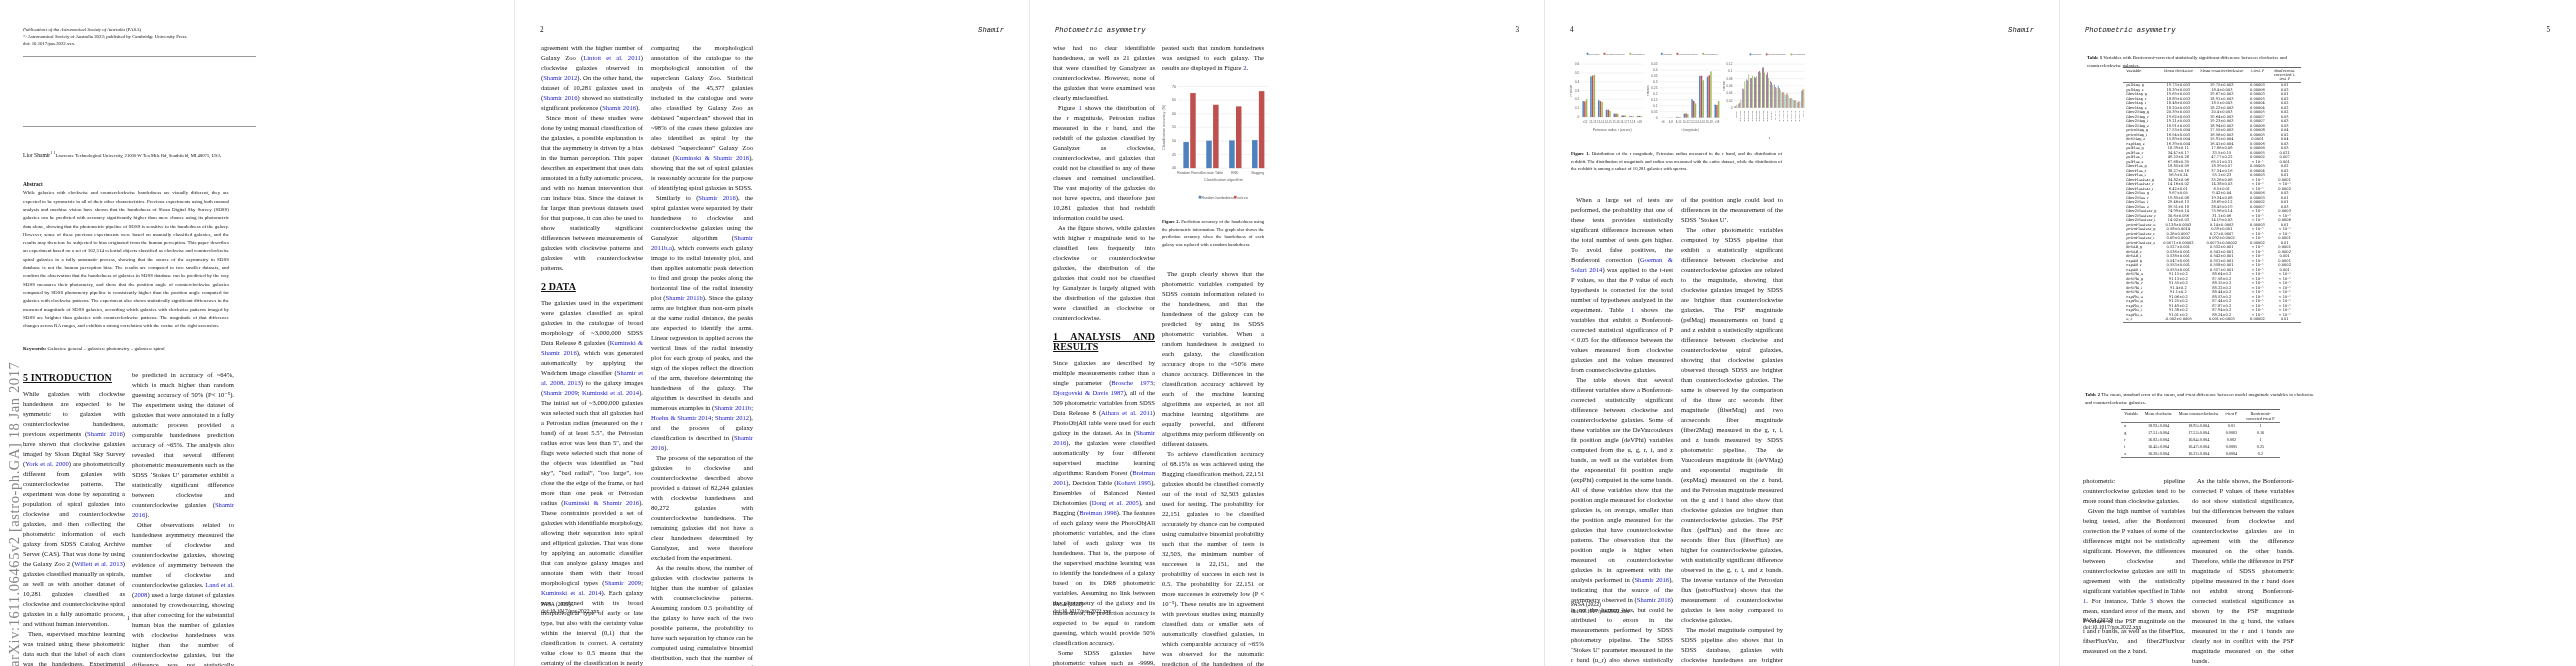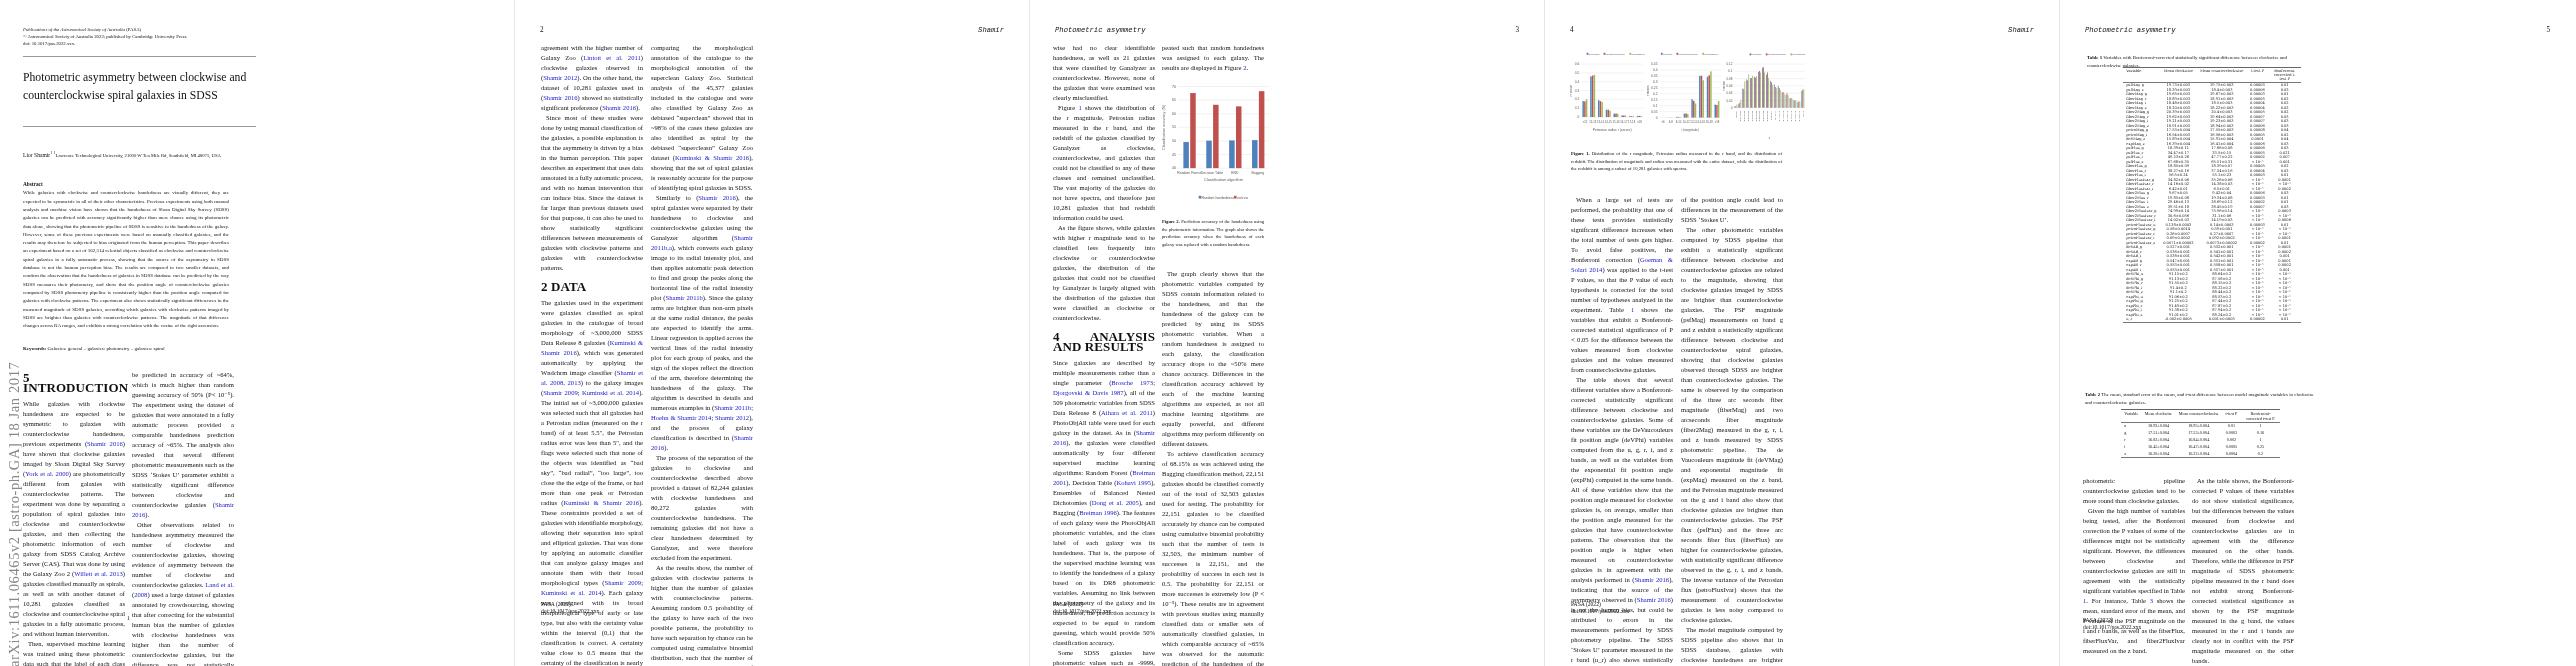--- a/index.html
+++ b/index.html
@@ -7,21 +7,21 @@
   body { font-family: "Liberation Serif", "DejaVu Serif", serif; color: #111; }
   #spread { position: relative; width: 2576px; height: 667px; display: flex; }
   .page { position: relative; width: 515px; height: 667px; background: #fff; border-right: 0.6px solid #e6e6e6; }
   .page:last-child { border-right: none; }
   .lnk { color: #1a1ac8; }
   .runhead { position: absolute; top: 26px; left: 25px; right: 25px; display: flex; justify-content: space-between; font-size: 7.2px; }
   .runhead .it { font-style: italic; font-family: Liberation Mono, monospace; }
   .col { position: absolute; font-size: 6.6px; line-height: 10px; text-align: justify; hyphens: auto; }
   .col p { text-indent: 5px; }
   .col p.ni { text-indent: 0; }
-  .col h2 { font-size: 13px; font-weight: bold; margin: 3.3px 0 5.6px 0; letter-spacing: 0.1px; }
+  .col h2 { font-size: 10px; font-weight: bold; margin: 3.3px 0 5.6px 0; letter-spacing: 0.1px; text-decoration: underline; }
   .footer { position: absolute; left: 25px; font-size: 5.6px; line-height: 7.2px; }
   
   .p1-journal { position: absolute; left: 23px; top: 25.6px; font-size: 4.8px; line-height: 7.2px; }
   .p1-journal .it { font-style: italic; }
   .hrule { position: absolute; left: 23px; width: 233px; height: 0.6px; background: #999; }
   .p1-title { position: absolute; left: 23px; top: 69px; width: 239px; font-size: 11.7px; line-height: 18.3px; }
   .p1-author { position: absolute; left: 23px; top: 151px; font-size: 5.6px; }
   .p1-author sup { font-size: 3.9px; }
   .p1-author .aff { font-size: 4.7px; }
   .p1-abs { position: absolute; left: 23px; top: 180px; width: 206px; font-size: 5px; line-height: 8.3px; text-align: justify; }
@@ -58,21 +58,20 @@
 
 <div id="spread">
 
   <div class="page">
     <div class="p1-journal">
       <div><span class="it">Publications of the Astronomical Society of Australia</span> <span>(PASA)</span></div>
       <div>© Astronomical Society of Australia 2022; published by Cambridge University Press.</div>
       <div>doi: 10.1017/pas.2022.xxx.</div>
     </div>
     <div class="hrule" style="top:56px"></div>
-    <div class="p1-title">Photometric asymmetry between clockwise and counterclockwise spiral galaxies in SDSS</div>
     <div class="hrule" style="top:126px"></div>
     <div class="p1-author">
       <span>Lior Shamir</span><sup>1</sup>
       <sup>1</sup><span class="aff">Lawrence Technological University, 21000 W Ten Mile Rd, Southfield, MI 48075, USA</span>
     </div>
     <div class="p1-abs">
       <h3>Abstract</h3>
       <div>While galaxies with clockwise and counterclockwise handedness are visually different, they are expected to be symmetric in all of their other characteristics. Previous experiments using both manual analysis and machine vision have shown that the handedness of Sloan Digital Sky Survey (SDSS) galaxies can be predicted with accuracy significantly higher than mere chance using its photometric data alone, showing that the photometric pipeline of SDSS is sensitive to the handedness of the galaxy. However, some of these previous experiments were based on manually classified galaxies, and the results may therefore be subjected to bias originated from the human perception. This paper describes an experiment based on a set of 162,514 celestial objects classified as clockwise and counterclockwise spiral galaxies in a fully automatic process, showing that the source of the asymmetry in SDSS database is not the human perception bias. The results are compared to two smaller datasets, and confirm the observation that the handedness of galaxies in SDSS database can be predicted by the way SDSS measures their photometry, and show that the position angle of counterclockwise galaxies computed by SDSS photometry pipeline is consistently higher than the position angle computed for galaxies with clockwise patterns. The experiment also shows statistically significant differences in the measured magnitude of SDSS galaxies, according which galaxies with clockwise patterns imaged by SDSS are brighter than galaxies with counterclockwise patterns. The magnitude of that difference changes across RA ranges, and exhibits a strong correlation with the cosine of the right ascension.</div>
     </div>
     <div class="p1-kw">
@@ -128,21 +127,21 @@
     <div class="runhead">
       <span class="it">Photometric asymmetry</span>
       <span>3</span>
     </div>
     <div class="col" style="left:23px; top:43px; width:102px;">
       <div>
           <p class="ni">wise had no clear identifiable handedness, as well as 21 galaxies that were classified by Ganalyzer as counterclockwise. However, none of the galaxies that were examined was clearly misclassified.</p>
           <p style="margin-top: 0px;">Figure <a class="lnk">1</a> shows the distribution of the r magnitude, Petrosian radius measured in the r band, and the redshift of the galaxies classified by Ganalyzer as clockwise, counterclockwise, and galaxies that could not be classified to any of these classes and remained unclassified. The vast majority of the galaxies do not have spectra, and therefore just 10,281 galaxies that had redshift information could be used.</p>
           <p style="margin-top: 0px;">As the figure shows, while galaxies with higher r magnitude tend to be classified less frequently into clockwise or counterclockwise galaxies, the distribution of the galaxies that could not be classified by Ganalyzer is largely aligned with the distribution of the galaxies that were classified as clockwise or counterclockwise.</p>
         </div>
-      <h2 style="margin-top:9px">4 ANALYSIS AND RESULTS</h2>
+      <h2 style="margin-top:9px">1 ANALYSIS AND RESULTS</h2>
       <div>
           <p class="ni">Since galaxies are described by multiple measurements rather than a single parameter (<a class="lnk">Brosche 1973</a>; <a class="lnk">Djorgovski &amp; Davis 1987</a>), all of the 509 photometric variables from SDSS Data Release 8 (<a class="lnk">Aihara et al. 2011</a>) PhotoObjAll table were used for each galaxy in the dataset. As in (<a class="lnk">Shamir 2016</a>), the galaxies were classified automatically by four different supervised machine learning algorithms: Random Forest (<a class="lnk">Breiman 2001</a>), Decision Table (<a class="lnk">Kohavi 1995</a>), Ensembles of Balanced Nested Dichotomies (<a class="lnk">Dong et al. 2005</a>), and Bagging (<a class="lnk">Breiman 1996</a>). The features of each galaxy were the PhotoObjAll photometric variables, and the class label of each galaxy was its handedness. That is, the purpose of the supervised machine learning was to identify the handedness of a galaxy based on its DR8 photometric variables. Assuming no link between the photometry of the galaxy and its handedness, the prediction accuracy is expected to be equal to random guessing, which would provide 50% classification accuracy.</p>
           <p style="margin-top: 0px;">Some SDSS galaxies have photometric values such as -9999, which are actually flags and not actual photometric measurements. Since the purpose of the experiment is to analyze the photometry of galaxies, galaxies with photometric values such as -9999 were ignored.</p>
         </div>
     </div>
     <div class="col" style="left:132px; top:43px; width:102px;">
       <div>
           <p class="ni">peated such that random handedness was assigned to each galaxy. The results are displayed in Figure <a class="lnk">2</a>.</p>
         </div>
     </div>

